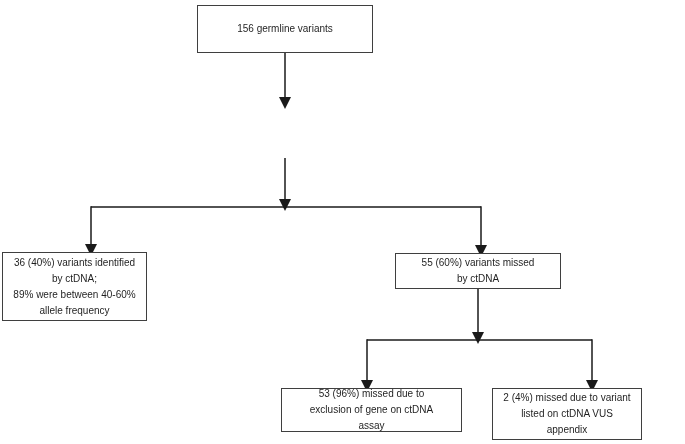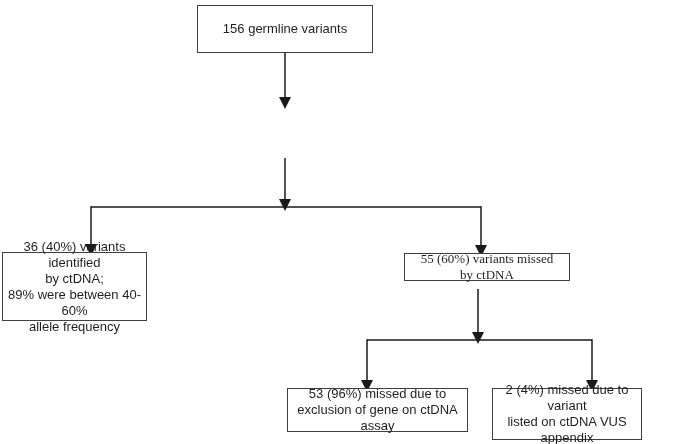--- a/index.html
+++ b/index.html
@@ -29,31 +29,31 @@
     position: absolute;
     background: var(--background);
     border: 1.5px solid var(--box-border);
     display: flex;
     align-items: center;
     justify-content: center;
     text-align: center;
   }
   .node-text {
     white-space: pre-line;
-    font-size: 13px;
+    font-size: 10px;
     line-height: 16px;
     color: var(--text);
     padding: 1px 4px;
   }
   
   #n-total      { left: 197px; top:   5px; width: 176px; height: 48px; }
   #n-companion  { left: 198px; top: 105px; width: 174px; height: 53px; }
   #n-identified { left:   2px; top: 252px; width: 145px; height: 69px; }
-  #n-missed     { left: 404px; top: 253px; width: 166px; height: 28px; font-family: Liberation Serif, serif; }
-  #n-exclusion  { left: 287px; top: 388px; width: 181px; height: 44px; }
+  #n-missed     { left: 395px; top: 253px; width: 166px; height: 36px; }
+  #n-exclusion  { left: 281px; top: 388px; width: 181px; height: 44px; }
   #n-vus        { left: 492px; top: 388px; width: 150px; height: 52px; }
 </style>
 </head>
 <body>
 
 <div class="canvas">
 
   <svg class="connectors" width="685" height="444" viewBox="0 0 685 444">
     <defs>
       <marker id="arrow" viewBox="0 0 10 10" refX="0" refY="5" markerWidth="8" markerHeight="8" orient="auto">

